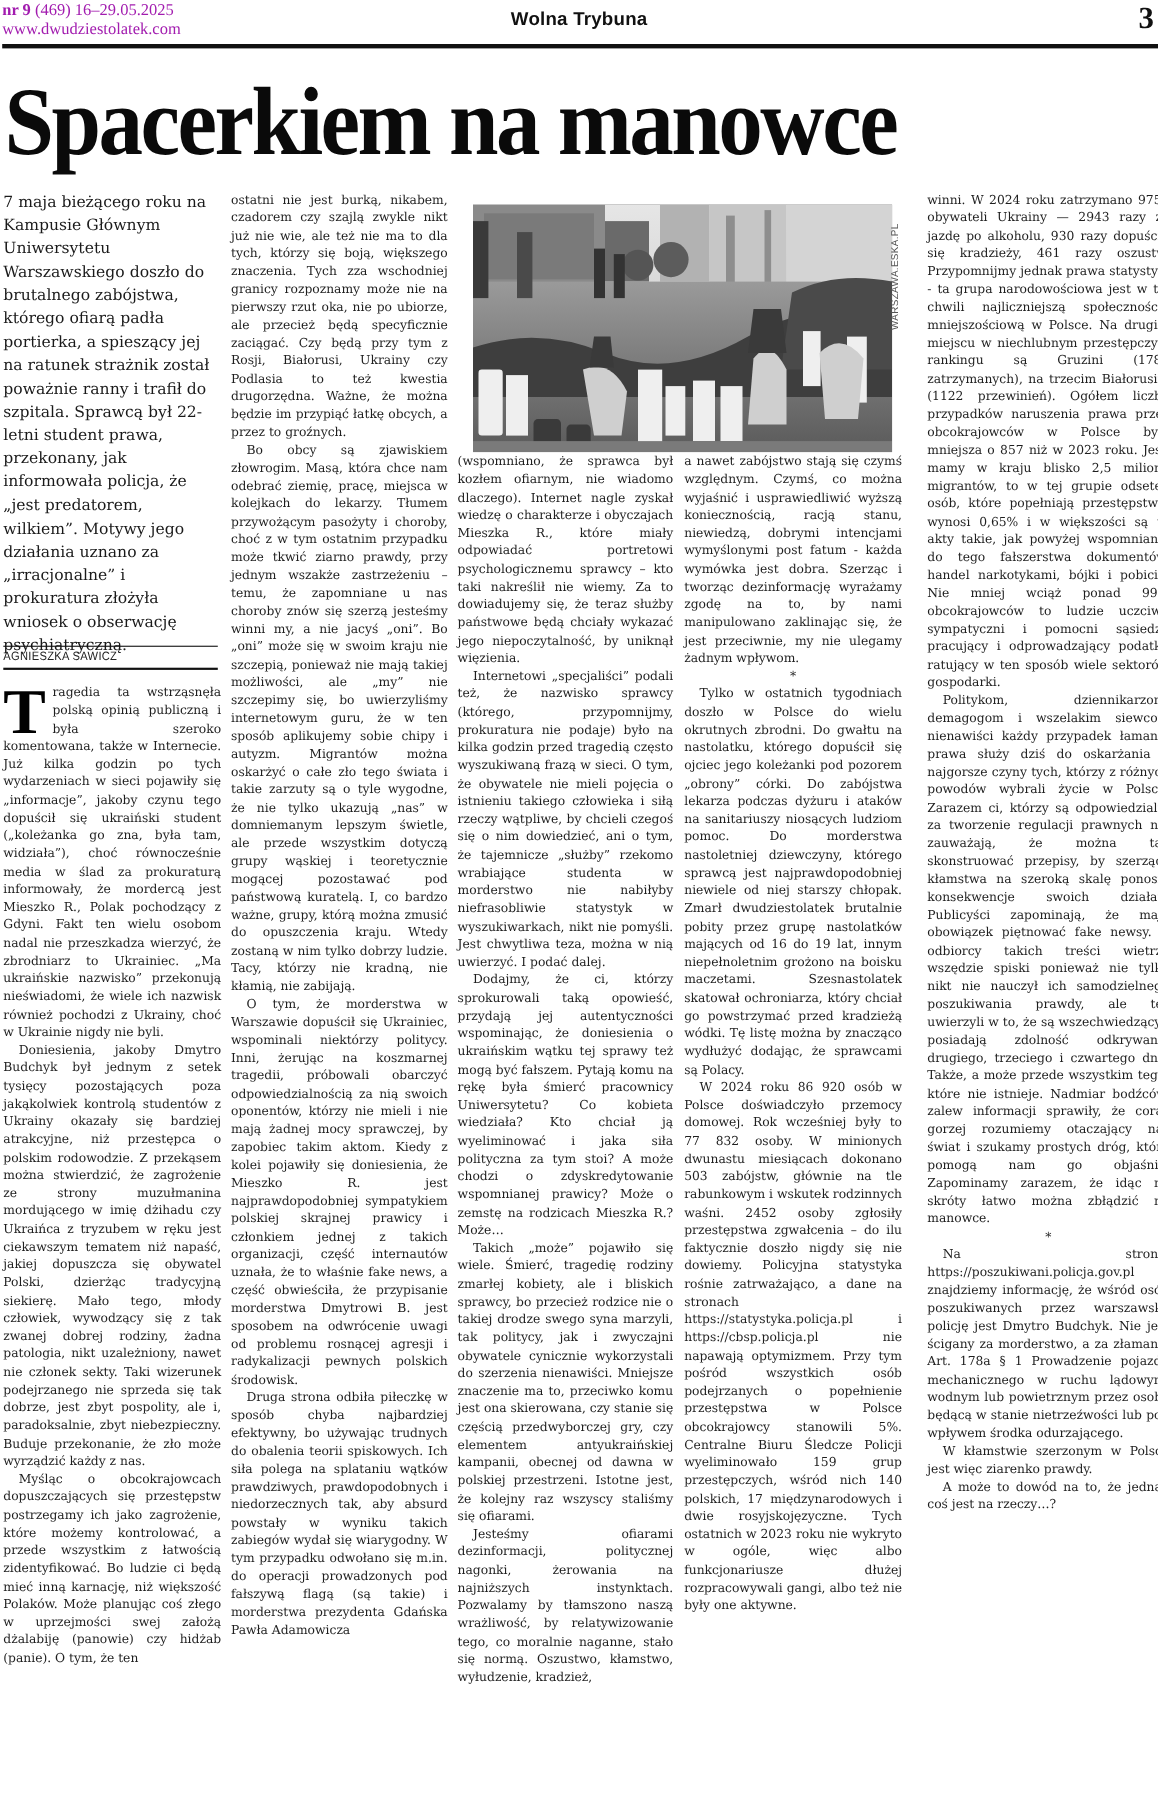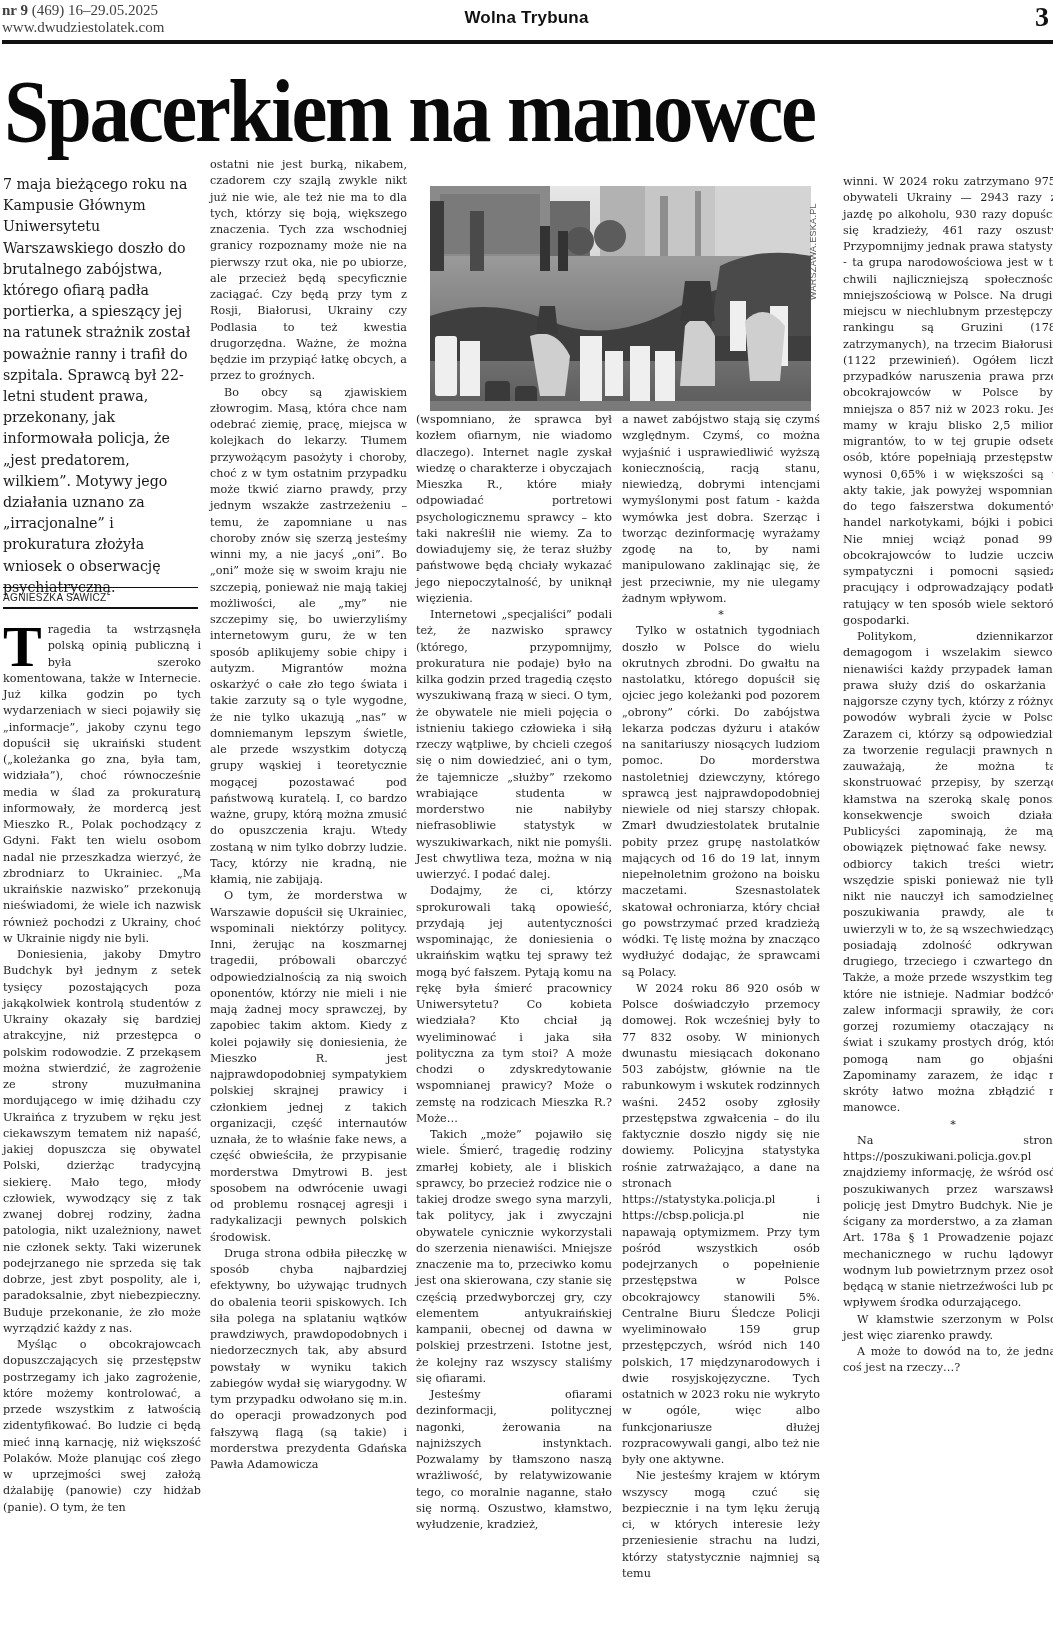--- a/index.html
+++ b/index.html
@@ -1,38 +1,38 @@
 <!DOCTYPE html>
 <html><head>
 <meta charset="utf-8">
 <style>
   * { box-sizing: border-box; margin: 0; padding: 0; }
   html, body { width: 1053px; height: 1635px; background: #fff; overflow: hidden; }
   body { position: relative; color: #111; font-family: "DejaVu Serif", serif; }
 
-  .header-left { position: absolute; left: 2px; top: 2px; font-family: "Liberation Serif", serif; font-size: 15px; line-height: 17px; color: #404040; }
+  .header-left { position: absolute; left: 2px; top: 2px; font-family: "Liberation Serif", serif; font-size: 15px; line-height: 17px; color: #a21caf; }
   .header-left .issue b { font-weight: bold; }
   .header-center { position: absolute; left: 0; right: 0; top: 8px; text-align: center; font-family: Liberation Sans, sans-serif; font-weight: bold; font-size: 17px; letter-spacing: 0.2px; }
   .page-num { position: absolute; right: 4px; top: 2px; font-family: "Liberation Serif", serif; font-weight: bold; font-size: 28px; line-height: 30px; }
   .header-rule { position: absolute; left: 2px; right: 0; top: 40px; height: 4px; background: #111; }
 
   .headline { position: absolute; left: 4px; top: 62px; font-family: "Liberation Serif", serif; font-weight: bold; font-size: 88px; line-height: 100px; letter-spacing: -2.5px; transform: scaleX(0.92); transform-origin: left top; white-space: nowrap; color: #0a0a0a; }
 
   .lead { position: absolute; left: 3px; top: 174px; width: 196px; font-family: "DejaVu Serif", serif; font-size: 14.2px; line-height: 21.2px; color: #1a1a1a; }
   .author-rule-top { position: absolute; left: 3px; top: 587px; width: 195px; height: 1px; background: #111; }
   .author { position: absolute; left: 3px; top: 591px; width: 195px; font-family: "Liberation Sans", sans-serif; font-size: 11px; letter-spacing: 0.3px; transform: scaleX(0.92); transform-origin: left; color: #222; }
   .author-rule-bottom { position: absolute; left: 3px; top: 607px; width: 195px; height: 2px; background: #111; }
 
   .col { position: absolute; font-family: "DejaVu Serif", serif; font-size: 11.2px; line-height: 16.25px; color: #1f1f1f; text-align: justify; hyphens: manual; }
   .col p { text-indent: 14px; }
   .col p.noindent { text-indent: 0; }
   .col .star { text-align: center; text-indent: 0; }
 
   .col1 { left: 3px; top: 622px; width: 198px; }
-  .col2 { left: 210px; top: 157px; width: 197px; }
+  .col2 { left: 210px; top: 174px; width: 197px; }
   .col3 { left: 416px; top: 412px; width: 196px; }
   .col4 { left: 622px; top: 412px; width: 198px; }
   .col5 { left: 843px; top: 174px; width: 220px; }
 
   .dropcap { float: left; font-family: "Liberation Serif", serif; font-weight: bold; font-size: 58px; line-height: 46px; margin: 2px 6px 0 0; color: #000; }
 
   .photo { position: absolute; left: 430px; top: 186px; width: 381px; height: 225px; background: #777; overflow: hidden; }
   .photo svg { display: block; width: 100%; height: 100%; }
   .credit { position: absolute; left: 808px; top: 300px; font-family: "Liberation Sans", sans-serif; font-size: 9px; color: #555; transform: rotate(-90deg); transform-origin: left top; white-space: nowrap; letter-spacing: 0.3px; }
 </style>
@@ -130,21 +130,20 @@
   <p>Dodajmy, że ci, którzy sprokurowali taką opowieść, przydają jej autentyczności wspominając, że doniesienia o ukraińskim wątku tej sprawy też mogą być fałszem. Pytają komu na rękę była śmierć pracownicy Uniwersytetu? Co kobieta wiedziała? Kto chciał ją wyeliminować i jaka siła polityczna za tym stoi? A może chodzi o zdyskredytowanie wspomnianej prawicy? Może o zemstę na rodzicach Mieszka R.? Może…</p>
   <p>Takich „może” pojawiło się wiele. Śmierć, tragedię rodziny zmarłej kobiety, ale i bliskich sprawcy, bo przecież rodzice nie o takiej drodze swego syna marzyli, tak politycy, jak i zwyczajni obywatele cynicznie wykorzystali do szerzenia nienawiści. Mniejsze znaczenie ma to, przeciwko komu jest ona skierowana, czy stanie się częścią przedwyborczej gry, czy elementem antyukraińskiej kampanii, obecnej od dawna w polskiej przestrzeni. Istotne jest, że kolejny raz wszyscy staliśmy się ofiarami.</p>
   <p>Jesteśmy ofiarami dezinformacji, politycznej nagonki, żerowania na najniższych instynktach. Pozwalamy by tłamszono naszą wrażliwość, by relatywizowanie tego, co moralnie naganne, stało się normą. Oszustwo, kłamstwo, wyłudzenie, kradzież,</p>
 </div>
 
 <div class="col col4">
   <p class="noindent">a nawet zabójstwo stają się czymś względnym. Czymś, co można wyjaśnić i usprawiedliwić wyższą koniecznością, racją stanu, niewiedzą, dobrymi intencjami wymyślonymi post fatum - każda wymówka jest dobra. Szerząc i tworząc dezinformację wyrażamy zgodę na to, by nami manipulowano zaklinając się, że jest przeciwnie, my nie ulegamy żadnym wpływom.</p>
   <p class="star">*</p>
   <p>Tylko w ostatnich tygodniach doszło w Polsce do wielu okrutnych zbrodni. Do gwałtu na nastolatku, którego dopuścił się ojciec jego koleżanki pod pozorem „obrony” córki. Do zabójstwa lekarza podczas dyżuru i ataków na sanitariuszy niosących ludziom pomoc. Do morderstwa nastoletniej dziewczyny, którego sprawcą jest najprawdopodobniej niewiele od niej starszy chłopak. Zmarł dwudziestolatek brutalnie pobity przez grupę nastolatków mających od 16 do 19 lat, innym niepełnoletnim grożono na boisku maczetami. Szesnastolatek skatował ochroniarza, który chciał go powstrzymać przed kradzieżą wódki. Tę listę można by znacząco wydłużyć dodając, że sprawcami są Polacy.</p>
   <p>W 2024 roku 86 920 osób w Polsce doświadczyło przemocy domowej. Rok wcześniej były to 77 832 osoby. W minionych dwunastu miesiącach dokonano 503 zabójstw, głównie na tle rabunkowym i wskutek rodzinnych waśni. 2452 osoby zgłosiły przestępstwa zgwałcenia – do ilu faktycznie doszło nigdy się nie dowiemy. Policyjna statystyka rośnie zatrważająco, a dane na stronach https://statystyka.policja.pl i https://cbsp.policja.pl nie napawają optymizmem. Przy tym pośród wszystkich osób podejrzanych o popełnienie przestępstwa w Polsce obcokrajowcy stanowili 5%. Centralne Biuru Śledcze Policji wyeliminowało 159 grup przestępczych, wśród nich 140 polskich, 17 międzynarodowych i dwie rosyjskojęzyczne. Tych ostatnich w 2023 roku nie wykryto w ogóle, więc albo funkcjonariusze dłużej rozpracowywali gangi, albo też nie były one aktywne.</p>
-  <p>Nie jesteśmy krajem w którym wszyscy mogą czuć się bezpiecznie i na tym lęku żerują ci, w których interesie leży przeniesienie strachu na ludzi, którzy statystycznie najmniej są temu</p>
 </div>
 
 <div class="col col5">
   <p class="noindent">winni. W 2024 roku zatrzymano 9753 obywateli Ukrainy — 2943 razy za jazdę po alkoholu, 930 razy dopuścili się kradzieży, 461 razy oszustw. Przypomnijmy jednak prawa statystyki - ta grupa narodowościowa jest w tej chwili najliczniejszą społecznością mniejszościową w Polsce. Na drugim miejscu w niechlubnym przestępczym rankingu są Gruzini (1780 zatrzymanych), na trzecim Białorusini (1122 przewinień). Ogółem liczba przypadków naruszenia prawa przez obcokrajowców w Polsce była mniejsza o 857 niż w 2023 roku. Jeśli mamy w kraju blisko 2,5 miliona migrantów, to w tej grupie odsetek osób, które popełniają przestępstwa, wynosi 0,65% i w większości są to akty takie, jak powyżej wspomniane, do tego fałszerstwa dokumentów, handel narkotykami, bójki i pobicia. Nie mniej wciąż ponad 99% obcokrajowców to ludzie uczciwi, sympatyczni i pomocni sąsiedzi, pracujący i odprowadzający podatki, ratujący w ten sposób wiele sektorów gospodarki.</p>
   <p>Politykom, dziennikarzom, demagogom i wszelakim siewcom nienawiści każdy przypadek łamania prawa służy dziś do oskarżania o najgorsze czyny tych, którzy z różnych powodów wybrali życie w Polsce. Zarazem ci, którzy są odpowiedzialni za tworzenie regulacji prawnych nie zauważają, że można tak skonstruować przepisy, by szerzący kłamstwa na szeroką skalę ponosili konsekwencje swoich działań. Publicyści zapominają, że mają obowiązek piętnować fake newsy. A odbiorcy takich treści wietrzą wszędzie spiski ponieważ nie tylko nikt nie nauczył ich samodzielnego poszukiwania prawdy, ale też uwierzyli w to, że są wszechwiedzący i posiadają zdolność odkrywania drugiego, trzeciego i czwartego dna. Także, a może przede wszystkim tego, które nie istnieje. Nadmiar bodźców, zalew informacji sprawiły, że coraz gorzej rozumiemy otaczający nas świat i szukamy prostych dróg, które pomogą nam go objaśnić. Zapominamy zarazem, że idąc na skróty łatwo można zbłądzić na manowce.</p>
   <p class="star">*</p>
   <p>Na stronie https://poszukiwani.policja.gov.pl znajdziemy informację, że wśród osób poszukiwanych przez warszawską policję jest Dmytro Budchyk. Nie jest ścigany za morderstwo, a za złamanie Art. 178a § 1 Prowadzenie pojazdu mechanicznego w ruchu lądowym, wodnym lub powietrznym przez osobę będącą w stanie nietrzeźwości lub pod wpływem środka odurzającego.</p>
   <p>W kłamstwie szerzonym w Polsce jest więc ziarenko prawdy.</p>
   <p>A może to dowód na to, że jednak coś jest na rzeczy…?</p>
 </div>

